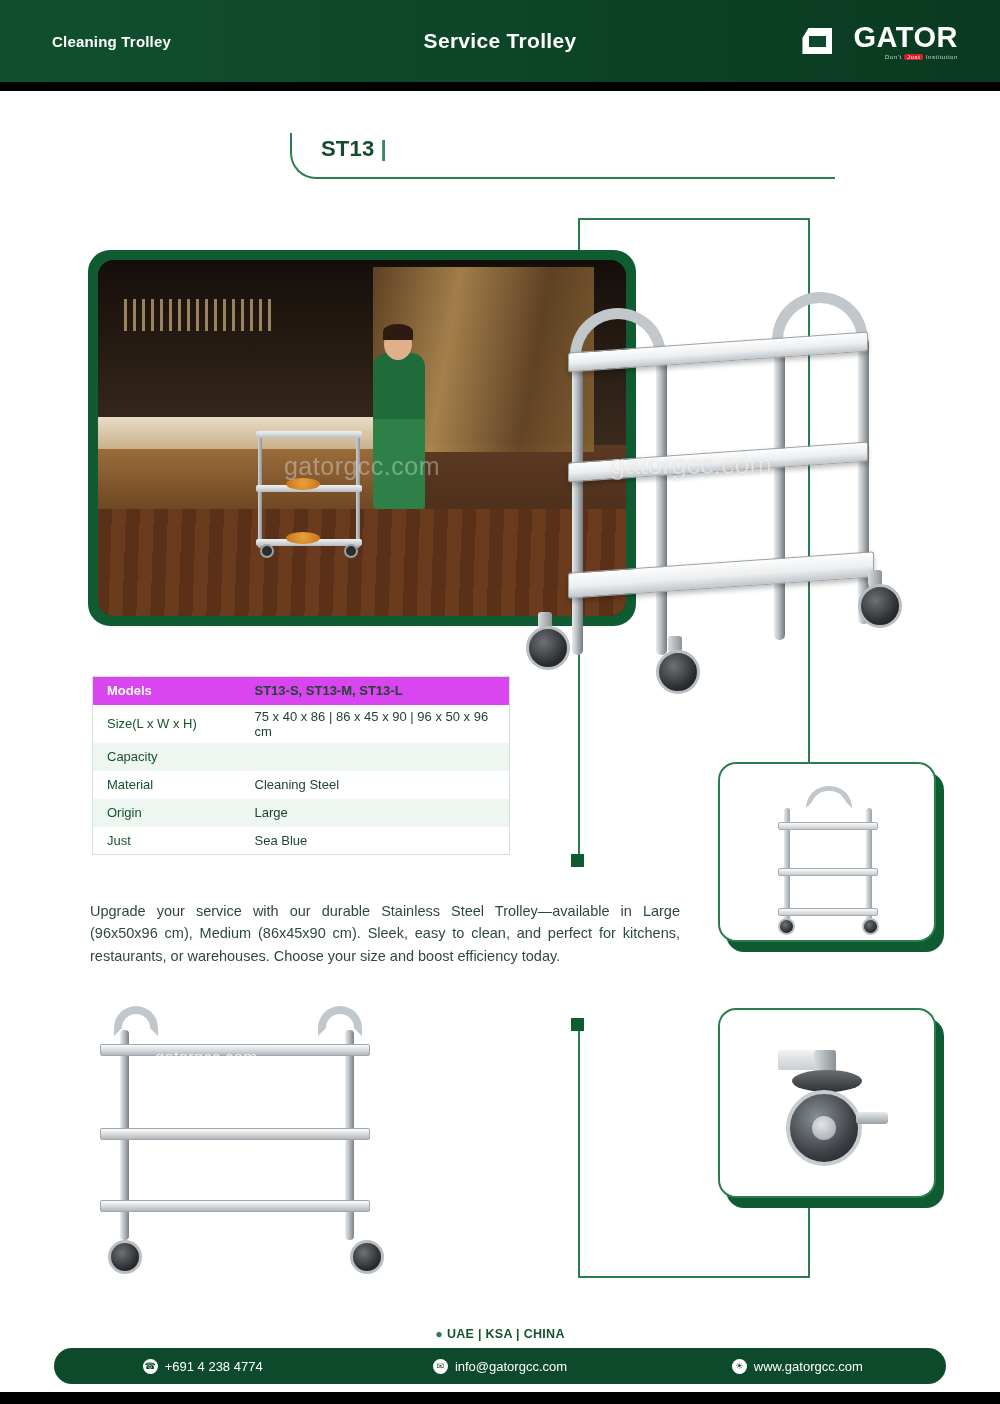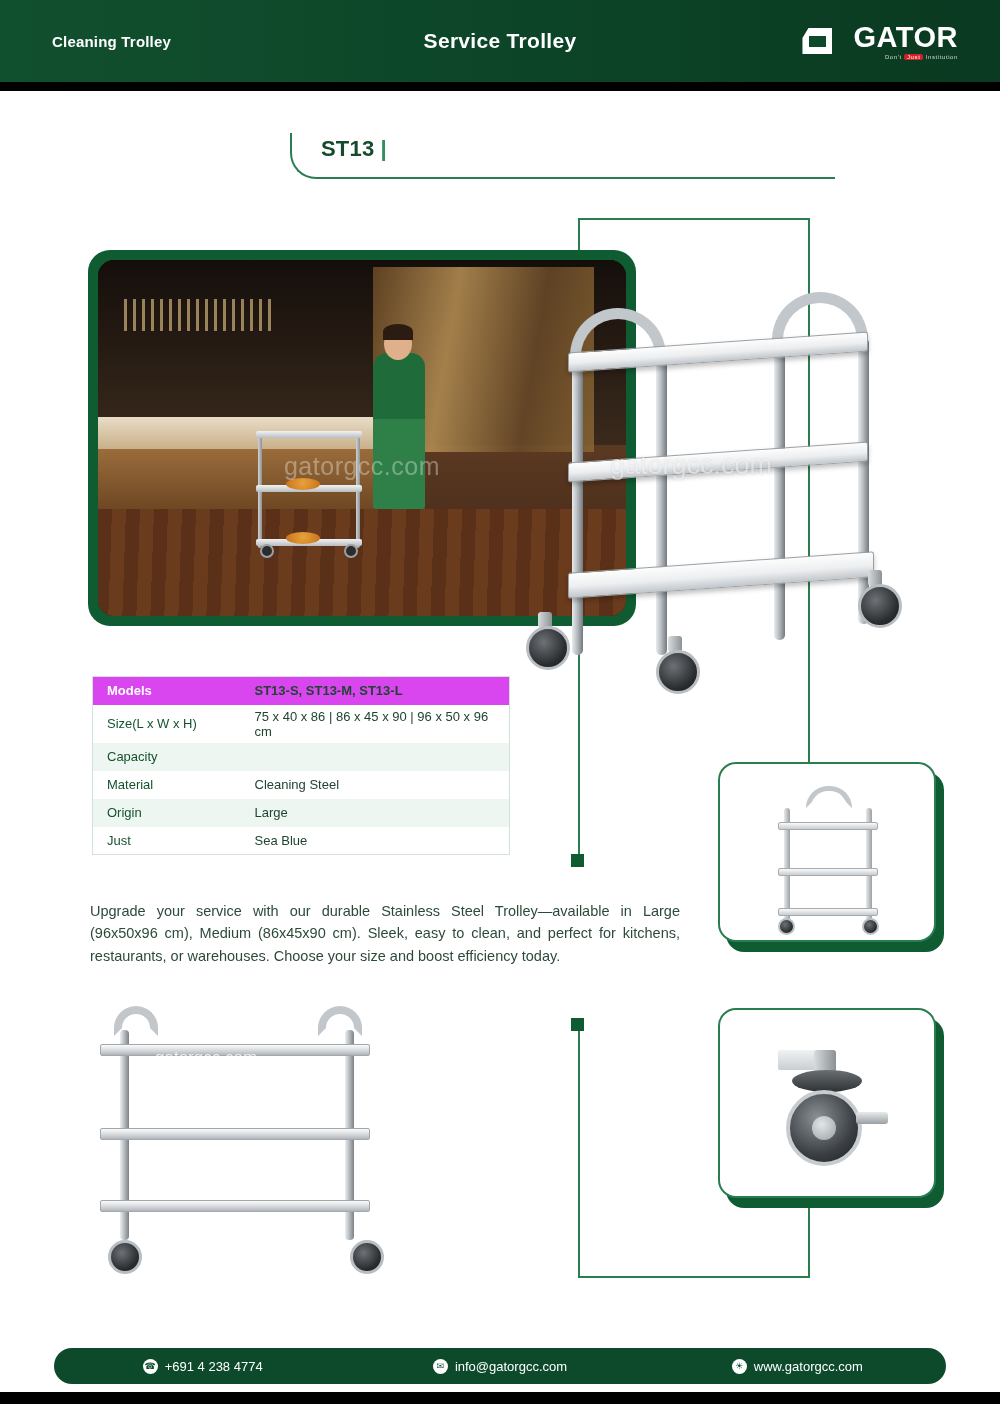--- a/index.html
+++ b/index.html
@@ -529,20 +529,24 @@
     <div class="caster-big">
       <div class="cb-plate"></div>
       <div class="cb-stem"></div>
       <div class="cb-top"></div>
       <div class="cb-tyre"></div>
       <div class="cb-hub"></div>
       <div class="cb-brake"></div>
     </div>
   </div>
 
+  <div class="footer-locations">
+    <span class="pin">●</span>
+    <span>UAE  |  KSA  |  CHINA</span>
+  </div>
   <div class="footer-bar">
     <div class="fitem">
       <span class="fico">☎</span>
       <span>+691 4 238 4774</span>
     </div>
     <div class="fitem">
       <span class="fico">✉</span>
       <span>info@gatorgcc.com</span>
     </div>
     <div class="fitem">

